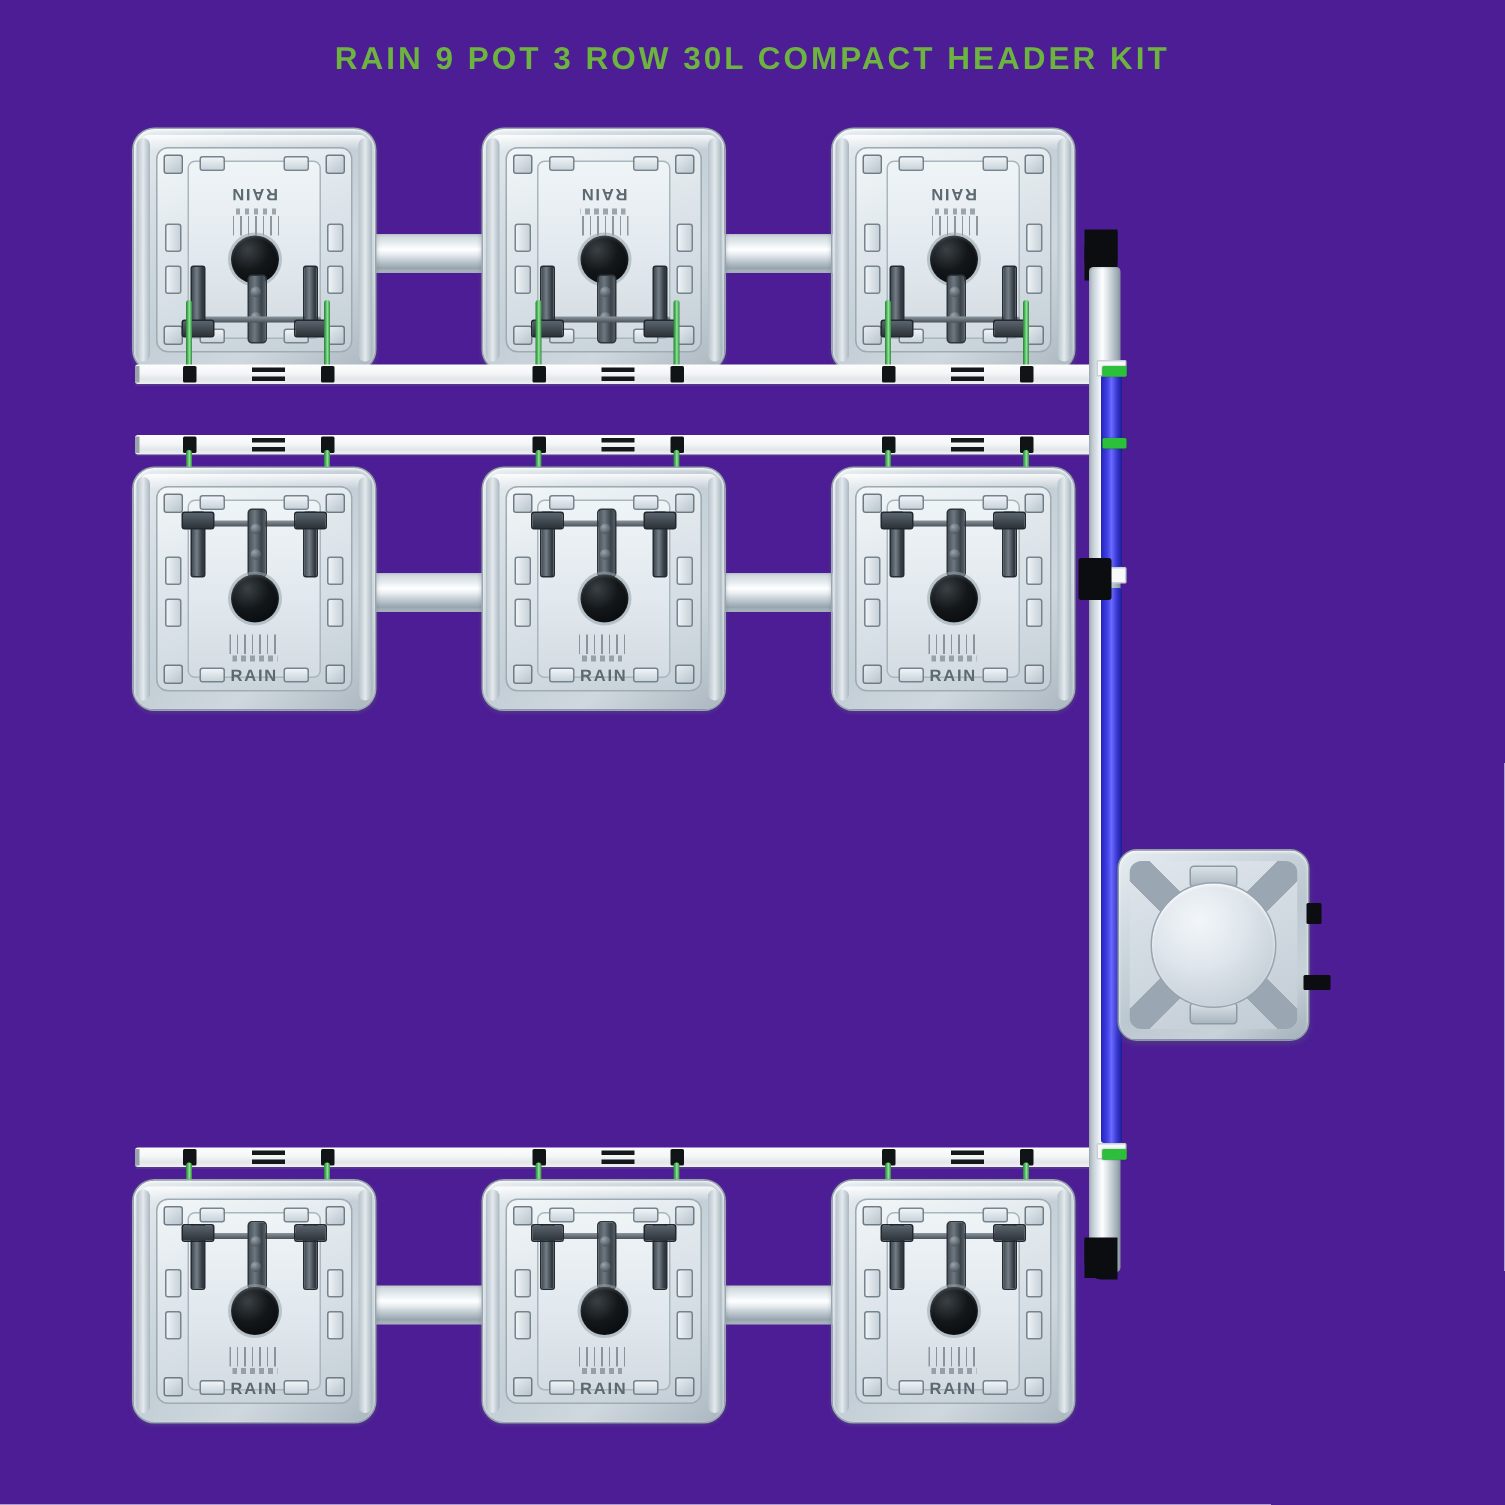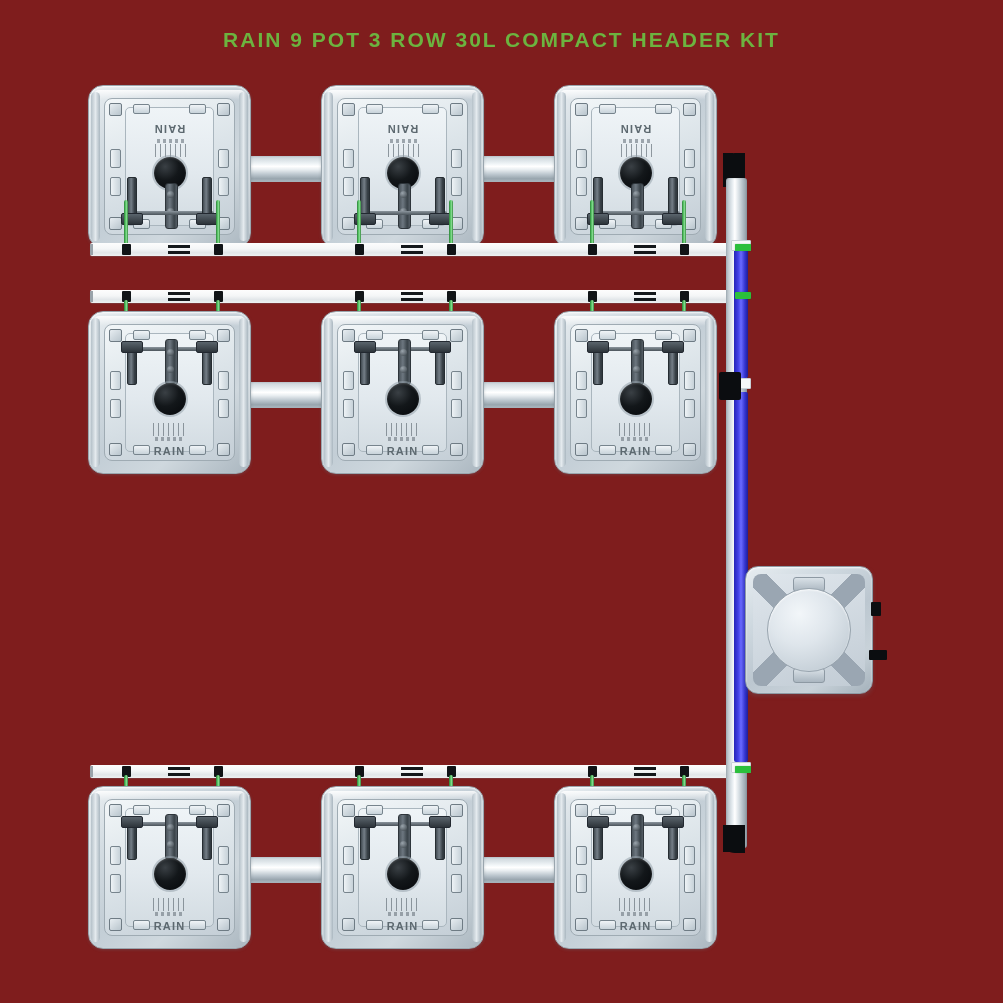--- a/index.html
+++ b/index.html
@@ -1,17 +1,17 @@
 <!DOCTYPE html>
 <html><head>
 <meta charset="utf-8">
 <style>
   html,body{margin:0;padding:0;background:#ffffff;}
   body{width:1003px;height:1003px;overflow:hidden;font-family:"Liberation Sans",sans-serif;}
-  #stage{position:relative;width:1003px;height:1003px;background:#7f1d1d;}
+  #stage{position:relative;width:1003px;height:1003px;background:#4c1d95;}
 
   
   .title{
     position:absolute;left:0;top:28px;width:1003px;text-align:center;
     font-family:"Liberation Sans",sans-serif;
     font-size:21px;font-weight:700;letter-spacing:2.0px;
     color:#6cb33f;white-space:nowrap;
   }
 
   

